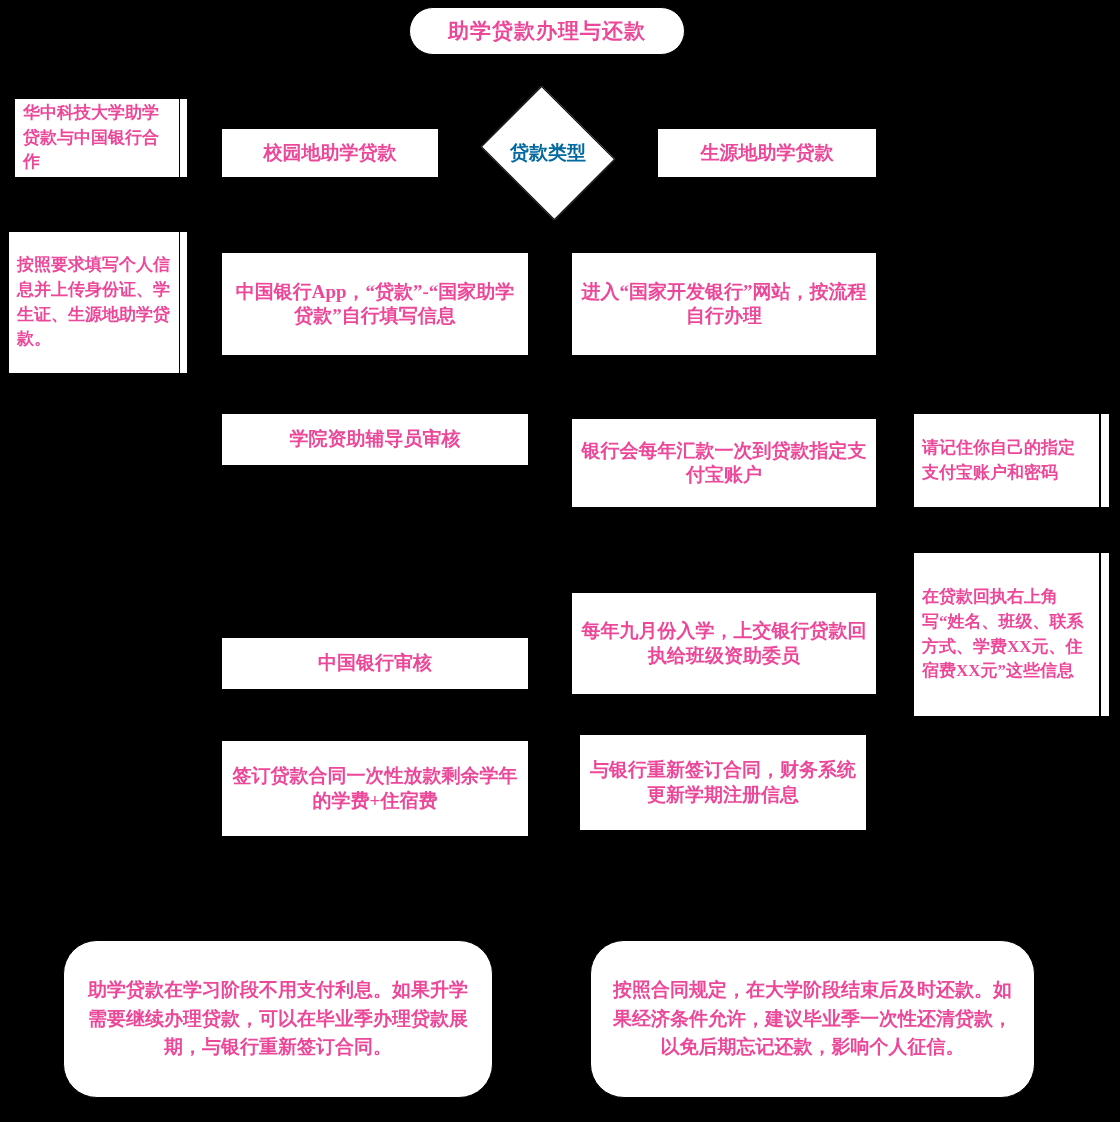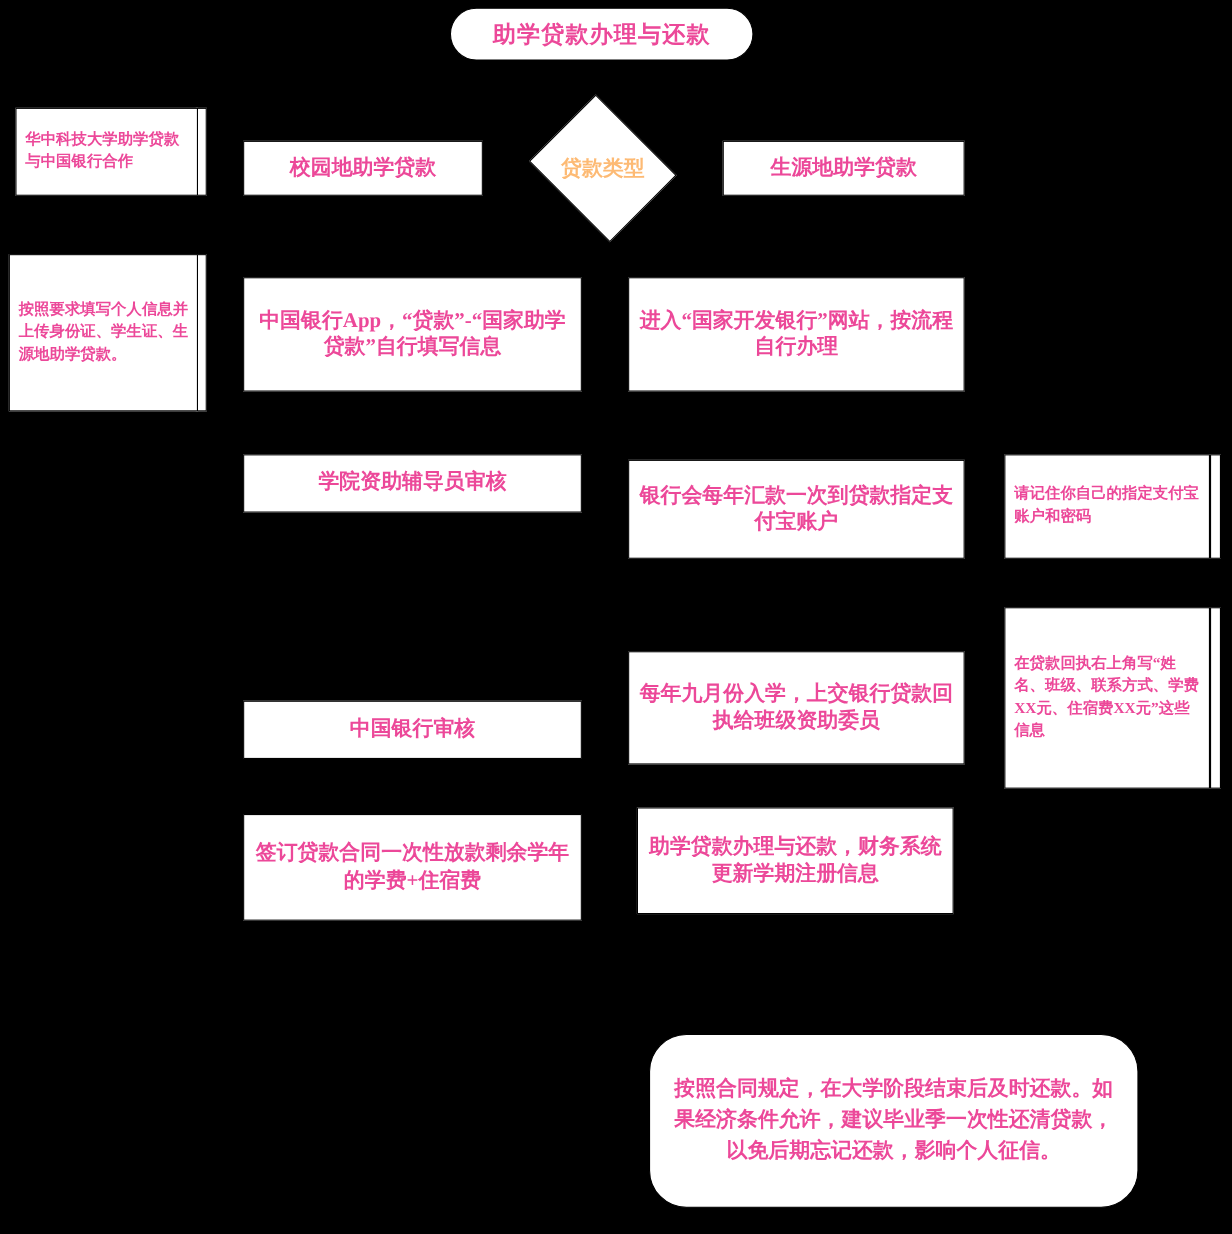--- a/index.html
+++ b/index.html
@@ -31,21 +31,21 @@
   }
   .title-pill {
     border-radius: 40px;
     font-size: 21px;
     letter-spacing: 1px;
   }
   .rect {
     font-size: 19px;
   }
   .note {
-    font-size: 14px;
+    font-size: 17px;
     text-align: left;
     justify-content: flex-start;
     line-height: 1.45;
     padding: 4px 8px;
   }
   .note-inner {
     display: block;
     width: 100%;
   }
   .diamond-wrap {
@@ -66,21 +66,21 @@
     position: absolute;
     left: 0;
     top: 0;
     width: 100%;
     height: 100%;
     display: flex;
     align-items: center;
     justify-content: center;
     font-size: 19px;
     font-weight: bold;
-    color: #fdba74;
+    color: #0369a1;
     text-align: center;
     z-index: 3;
   }
   .rounded {
     border-radius: 34px;
     font-size: 19px;
     line-height: 1.5;
     padding: 6px 18px;
   }
   .sidebar-strip {
@@ -135,18 +135,19 @@
   <div class="node rect" style="left:571px; top:592px; width:306px; height:103px;">每年九月份入学，上交银行贷款回执给班级资助委员</div>
 
   <div class="node note" style="left:913px; top:552px; width:187px; height:165px;">
     <span class="note-inner">在贷款回执右上角写“姓名、班级、联系方式、学费XX元、住宿费XX元”这些信息</span>
   </div>
 
   <div class="node rect" style="left:221px; top:637px; width:308px; height:53px;">中国银行审核</div>
 
   <div class="node rect" style="left:221px; top:740px; width:308px; height:97px;">签订贷款合同一次性放款剩余学年的学费+住宿费</div>
 
-  <div class="node rect" style="left:579px; top:734px; width:288px; height:97px;">助学贷款办理与还款，财务系统更新学期注册信息</div>
+  <div class="node rect" style="left:579px; top:734px; width:288px; height:97px;">与银行重新签订合同，财务系统更新学期注册信息</div>
 
+  <div class="node rounded" style="left:63px; top:940px; width:430px; height:158px;">助学贷款在学习阶段不用支付利息。如果升学需要继续办理贷款，可以在毕业季办理贷款展期，与银行重新签订合同。</div>
 
   <div class="node rounded" style="left:590px; top:940px; width:445px; height:158px;">按照合同规定，在大学阶段结束后及时还款。如果经济条件允许，建议毕业季一次性还清贷款，以免后期忘记还款，影响个人征信。</div>
 
 </div>
 
 </body></html>

